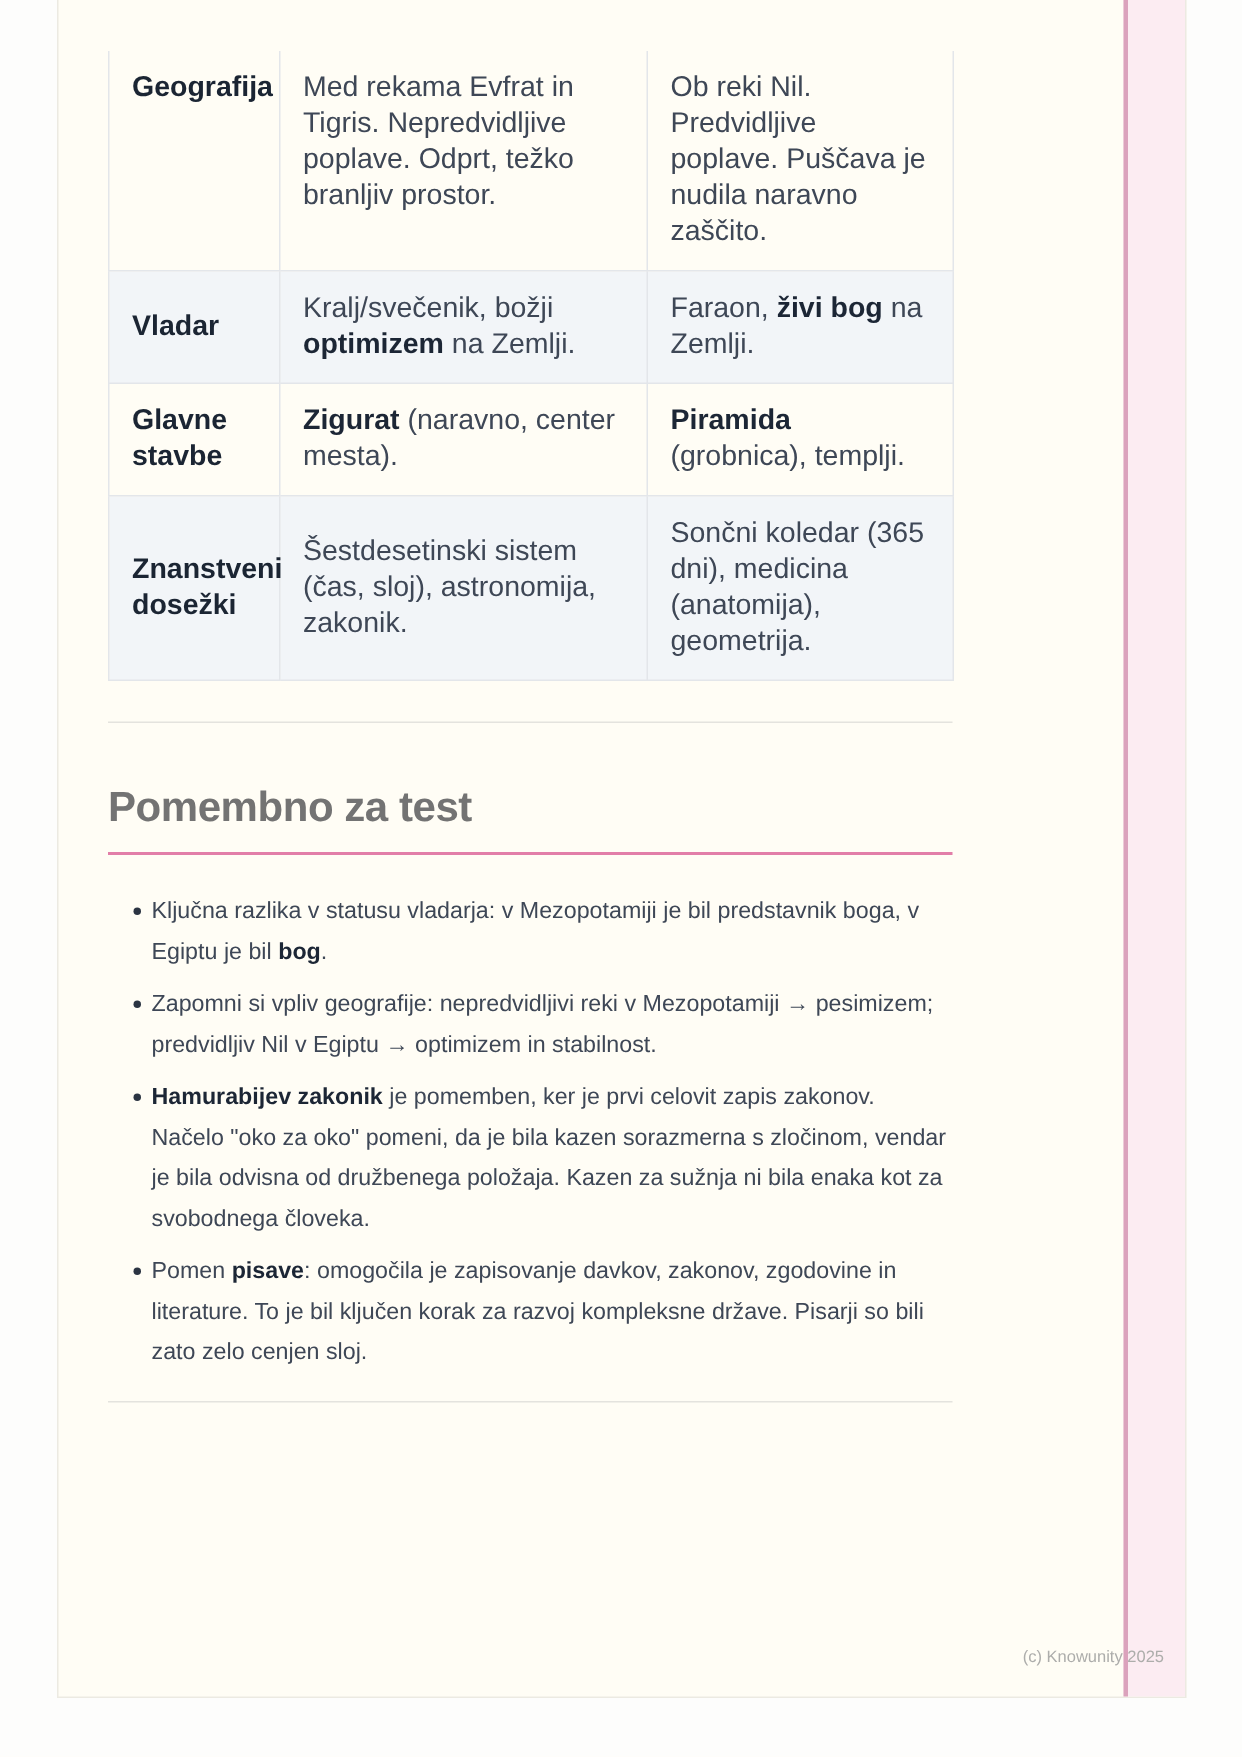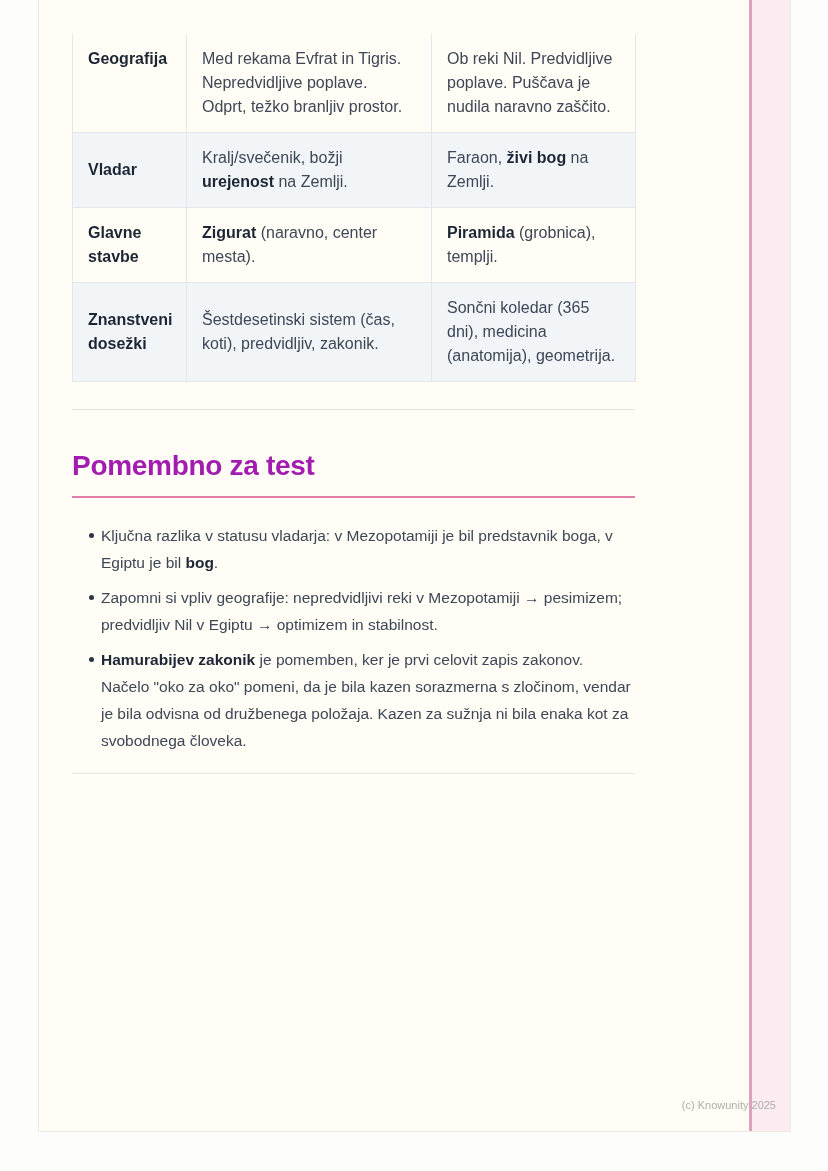--- a/index.html
+++ b/index.html
@@ -27,21 +27,21 @@
   .content {
     position: absolute;
     left: 33px; top: 45px;
     width: 563px;
   }
   
   table.cmp {
     width: 563px;
     border-collapse: collapse;
     table-layout: fixed;
-    font-size: 16px;
+    font-size: 19px;
     line-height: 24px;
     color: #3e4756;
   }
   table.cmp td {
     border: 1px solid #e3e6ea;
     padding: 13px 15px;
     vertical-align: middle;
     background: transparent;
   }
   table.cmp tr:first-child td { border-top: none; vertical-align: top; }
@@ -58,21 +58,21 @@
     width: 563px;
   }
   .divider-top { margin-top: 27px; }
   .divider-bottom { margin-top: 19px; }
   
   .section-title {
     margin-top: 40px;
     font-size: 28px;
     font-weight: 700;
     letter-spacing: -0.3px;
-    color: #a21caf;
+    color: #737373;
   }
   .title-underline {
     border: none;
     border-top: 2px solid #e27ea8;
     width: 563px;
     margin-top: 14px;
   }
   ul.important-list {
     margin-top: 24px;
     list-style: none;
@@ -118,44 +118,45 @@
         <col style="width:204px">
       </colgroup>
       <tbody>
           <tr>
             <td class="label-cell">Geografija</td>
             <td class="body-cell"><span>Med rekama Evfrat in Tigris. Nepredvidljive poplave. Odprt, težko branljiv prostor.</span></td>
             <td class="body-cell"><span>Ob reki Nil. Predvidljive poplave. Puščava je nudila naravno zaščito.</span></td>
           </tr>
           <tr>
             <td class="label-cell">Vladar</td>
-            <td class="body-cell"><span>Kralj/svečenik, božji </span><span class="b">urejenost</span><span> na Zemlji.</span></td>
+            <td class="body-cell"><span>Kralj/svečenik, božji </span><span class="b">optimizem</span><span> na Zemlji.</span></td>
             <td class="body-cell"><span>Faraon, </span><span class="b">živi bog</span><span> na Zemlji.</span></td>
           </tr>
           <tr>
             <td class="label-cell">Glavne stavbe</td>
             <td class="body-cell"><span class="b">Zigurat</span><span> (naravno, center mesta).</span></td>
             <td class="body-cell"><span class="b">Piramida</span><span> (grobnica), templji.</span></td>
           </tr>
           <tr>
             <td class="label-cell">Znanstveni dosežki</td>
-            <td class="body-cell"><span>Šestdesetinski sistem (čas, koti), predvidljiv, zakonik.</span></td>
+            <td class="body-cell"><span>Šestdesetinski sistem (čas, sloj), astronomija, zakonik.</span></td>
             <td class="body-cell"><span>Sončni koledar (365 dni), medicina (anatomija), geometrija.</span></td>
           </tr>
         </tbody>
     </table>
 
     <hr class="divider divider-top">
 
     <h2 class="section-title">Pomembno za test</h2>
     <hr class="title-underline">
 
     <ul class="important-list">
         <li><span>Ključna razlika v statusu vladarja: v Mezopotamiji je bil predstavnik boga, v Egiptu je bil </span><span class="b">bog</span><span>.</span></li>
         <li><span>Zapomni si vpliv geografije: nepredvidljivi reki v Mezopotamiji → pesimizem; predvidljiv Nil v Egiptu → optimizem in stabilnost.</span></li>
         <li><span class="b">Hamurabijev zakonik</span><span> je pomemben, ker je prvi celovit zapis zakonov. Načelo "oko za oko" pomeni, da je bila kazen sorazmerna s zločinom, vendar je bila odvisna od družbenega položaja. Kazen za sužnja ni bila enaka kot za svobodnega človeka.</span></li>
+        <li><span>Pomen </span><span class="b">pisave</span><span>: omogočila je zapisovanje davkov, zakonov, zgodovine in literature. To je bil ključen korak za razvoj kompleksne države. Pisarji so bili zato zelo cenjen sloj.</span></li>
       </ul>
 
     <hr class="divider divider-bottom">
   </div>
 
   <div class="footer-copyright">(c) Knowunity 2025</div>
 </div>
 
 </body></html>

